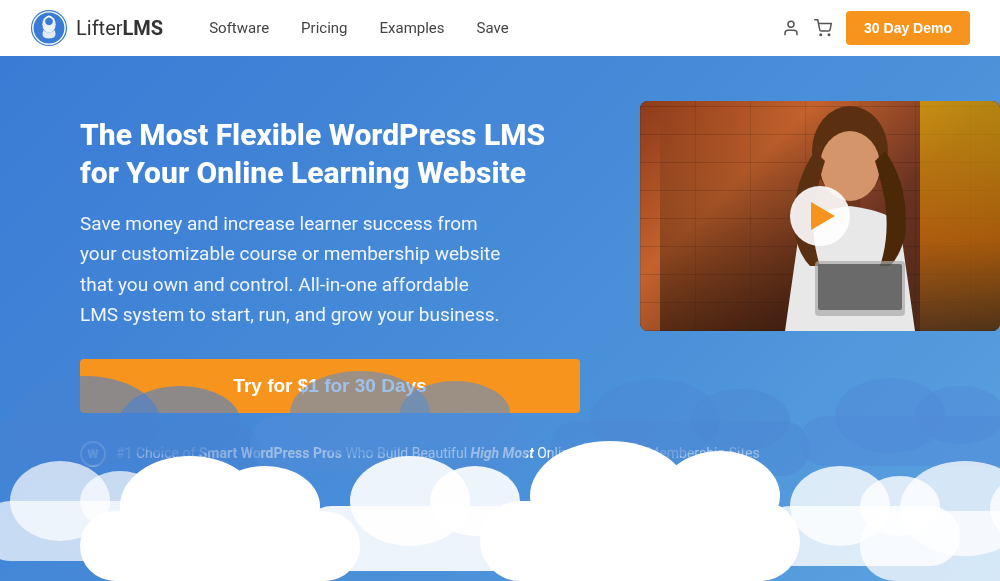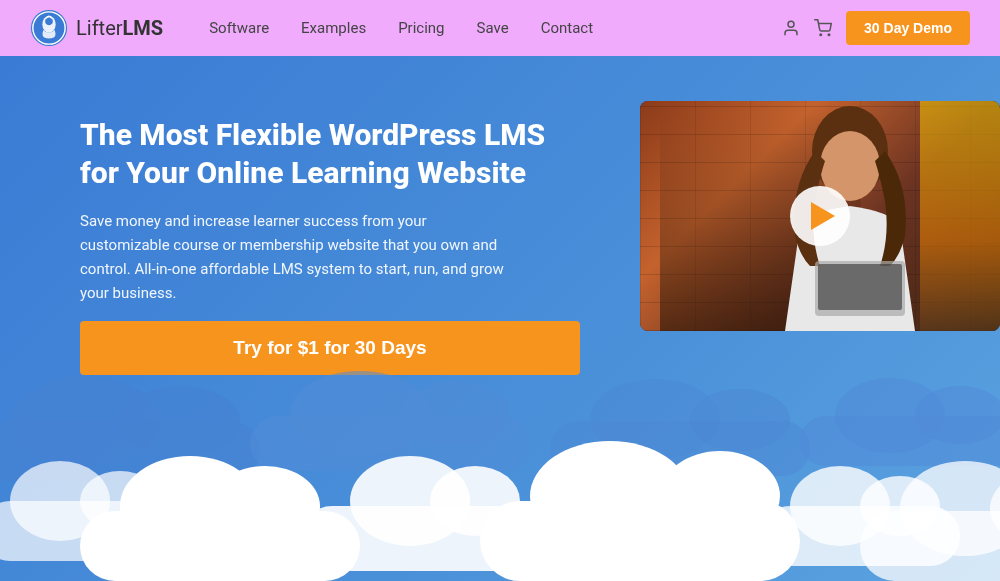--- a/index.html
+++ b/index.html
@@ -6,21 +6,21 @@
     body {
       font-family: -apple-system, BlinkMacSystemFont, 'Segoe UI', Roboto, sans-serif;
       width: 1000px;
       height: 581px;
       overflow: hidden;
       background: #3a7bd5;
     }
 
     
     .header {
-      background: #f0abfc;
+      background: #ffffff;
       height: 56px;
       display: flex;
       align-items: center;
       padding: 0 30px;
       gap: 0;
       box-shadow: 0 1px 4px rgba(0,0,0,0.1);
     }
     .logo-area {
       display: flex;
       align-items: center;
@@ -84,45 +84,45 @@
       white-space: nowrap;
     }
 
     
     .hero {
       background: linear-gradient(135deg, #3a7bd5 0%, #4a90d9 60%, #5ba3e0 100%);
       min-height: 525px;
       position: relative;
       padding: 50px 50px 0 80px;
       display: flex;
-      flex-direction: row;
+      flex-direction: column;
       overflow: hidden;
     }
     .hero-content {
       display: flex;
       align-items: flex-start;
       gap: 60px;
     }
     .hero-left {
       flex: 1;
       max-width: 500px;
       padding-top: 10px;
     }
     .hero-title {
       font-size: 30px;
       font-weight: 800;
       color: #fff;
       line-height: 1.25;
       margin-bottom: 18px;
     }
     .hero-desc {
-      font-size: 15px;
+      font-size: 19px;
       color: rgba(255,255,255,0.92);
       line-height: 1.6;
-      margin-bottom: 16px;
+      margin-bottom: 28px;
       max-width: 430px;
     }
     .cta-btn {
       background: #f7941d;
       color: #fff;
       border: none;
       border-radius: 4px;
       padding: 16px 0;
       font-size: 19px;
       font-weight: 600;
@@ -294,24 +294,23 @@
       <circle cx="20" cy="13" r="4" fill="#3a7bd5"></circle>
       <path d="M17 10 Q20 5 23 10" fill="none" stroke="#fff" stroke-width="1.5"></path>
     </svg>
     <span class="logo-text">
       <span>Lifter</span><strong>LMS</strong>
     </span>
   </a>
 
   <nav>
     <a class="nav-item" href="#">Software</a>
+    <a class="nav-item" href="#">Pricing</a>
     <a class="nav-item" href="#">Examples</a>
-    <a class="nav-item" href="#">Pricing</a>
     <a class="nav-item" href="#">Save</a>
-    <a class="nav-item" href="#">Contact</a>
   </nav>
 
   <div class="nav-icons">
     <button class="nav-icon-btn">
       <svg width="18" height="18" viewBox="0 0 24 24" fill="none" stroke="#555" stroke-width="2" stroke-linecap="round" stroke-linejoin="round">
         <path d="M20 21v-2a4 4 0 0 0-4-4H8a4 4 0 0 0-4 4v2"></path>
         <circle cx="12" cy="7" r="4"></circle>
       </svg>
     </button>
     <button class="nav-icon-btn">

